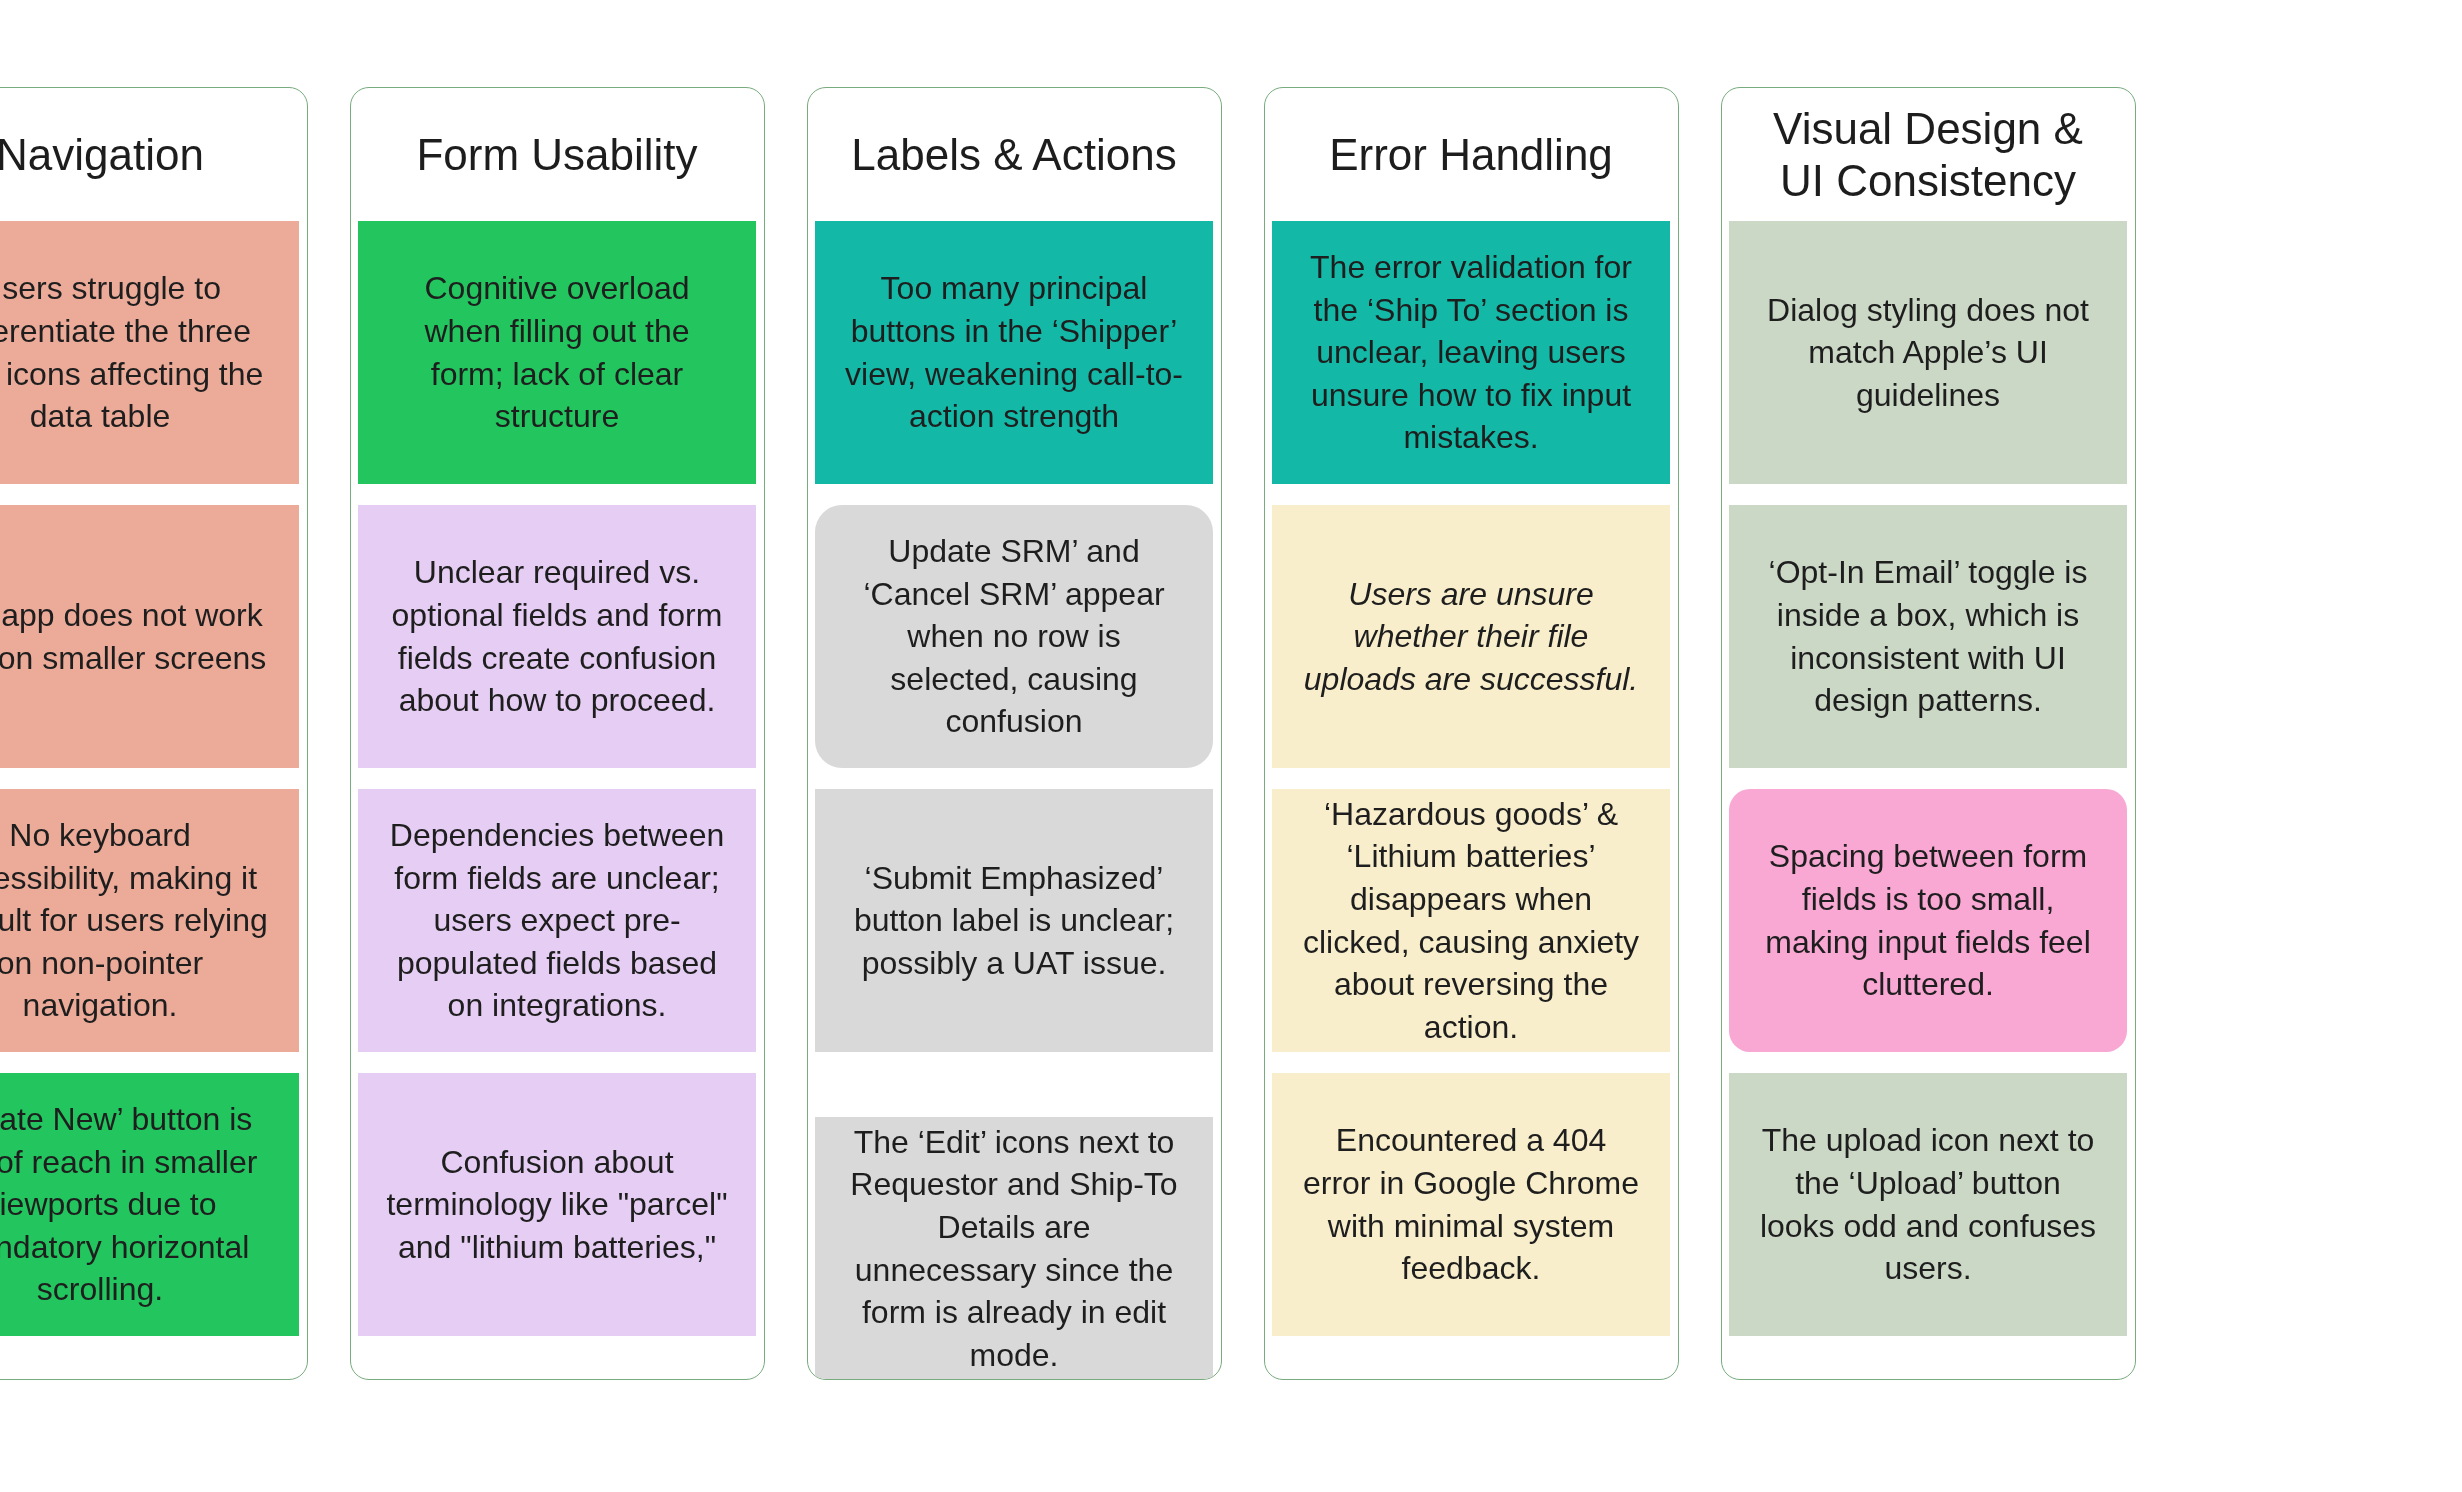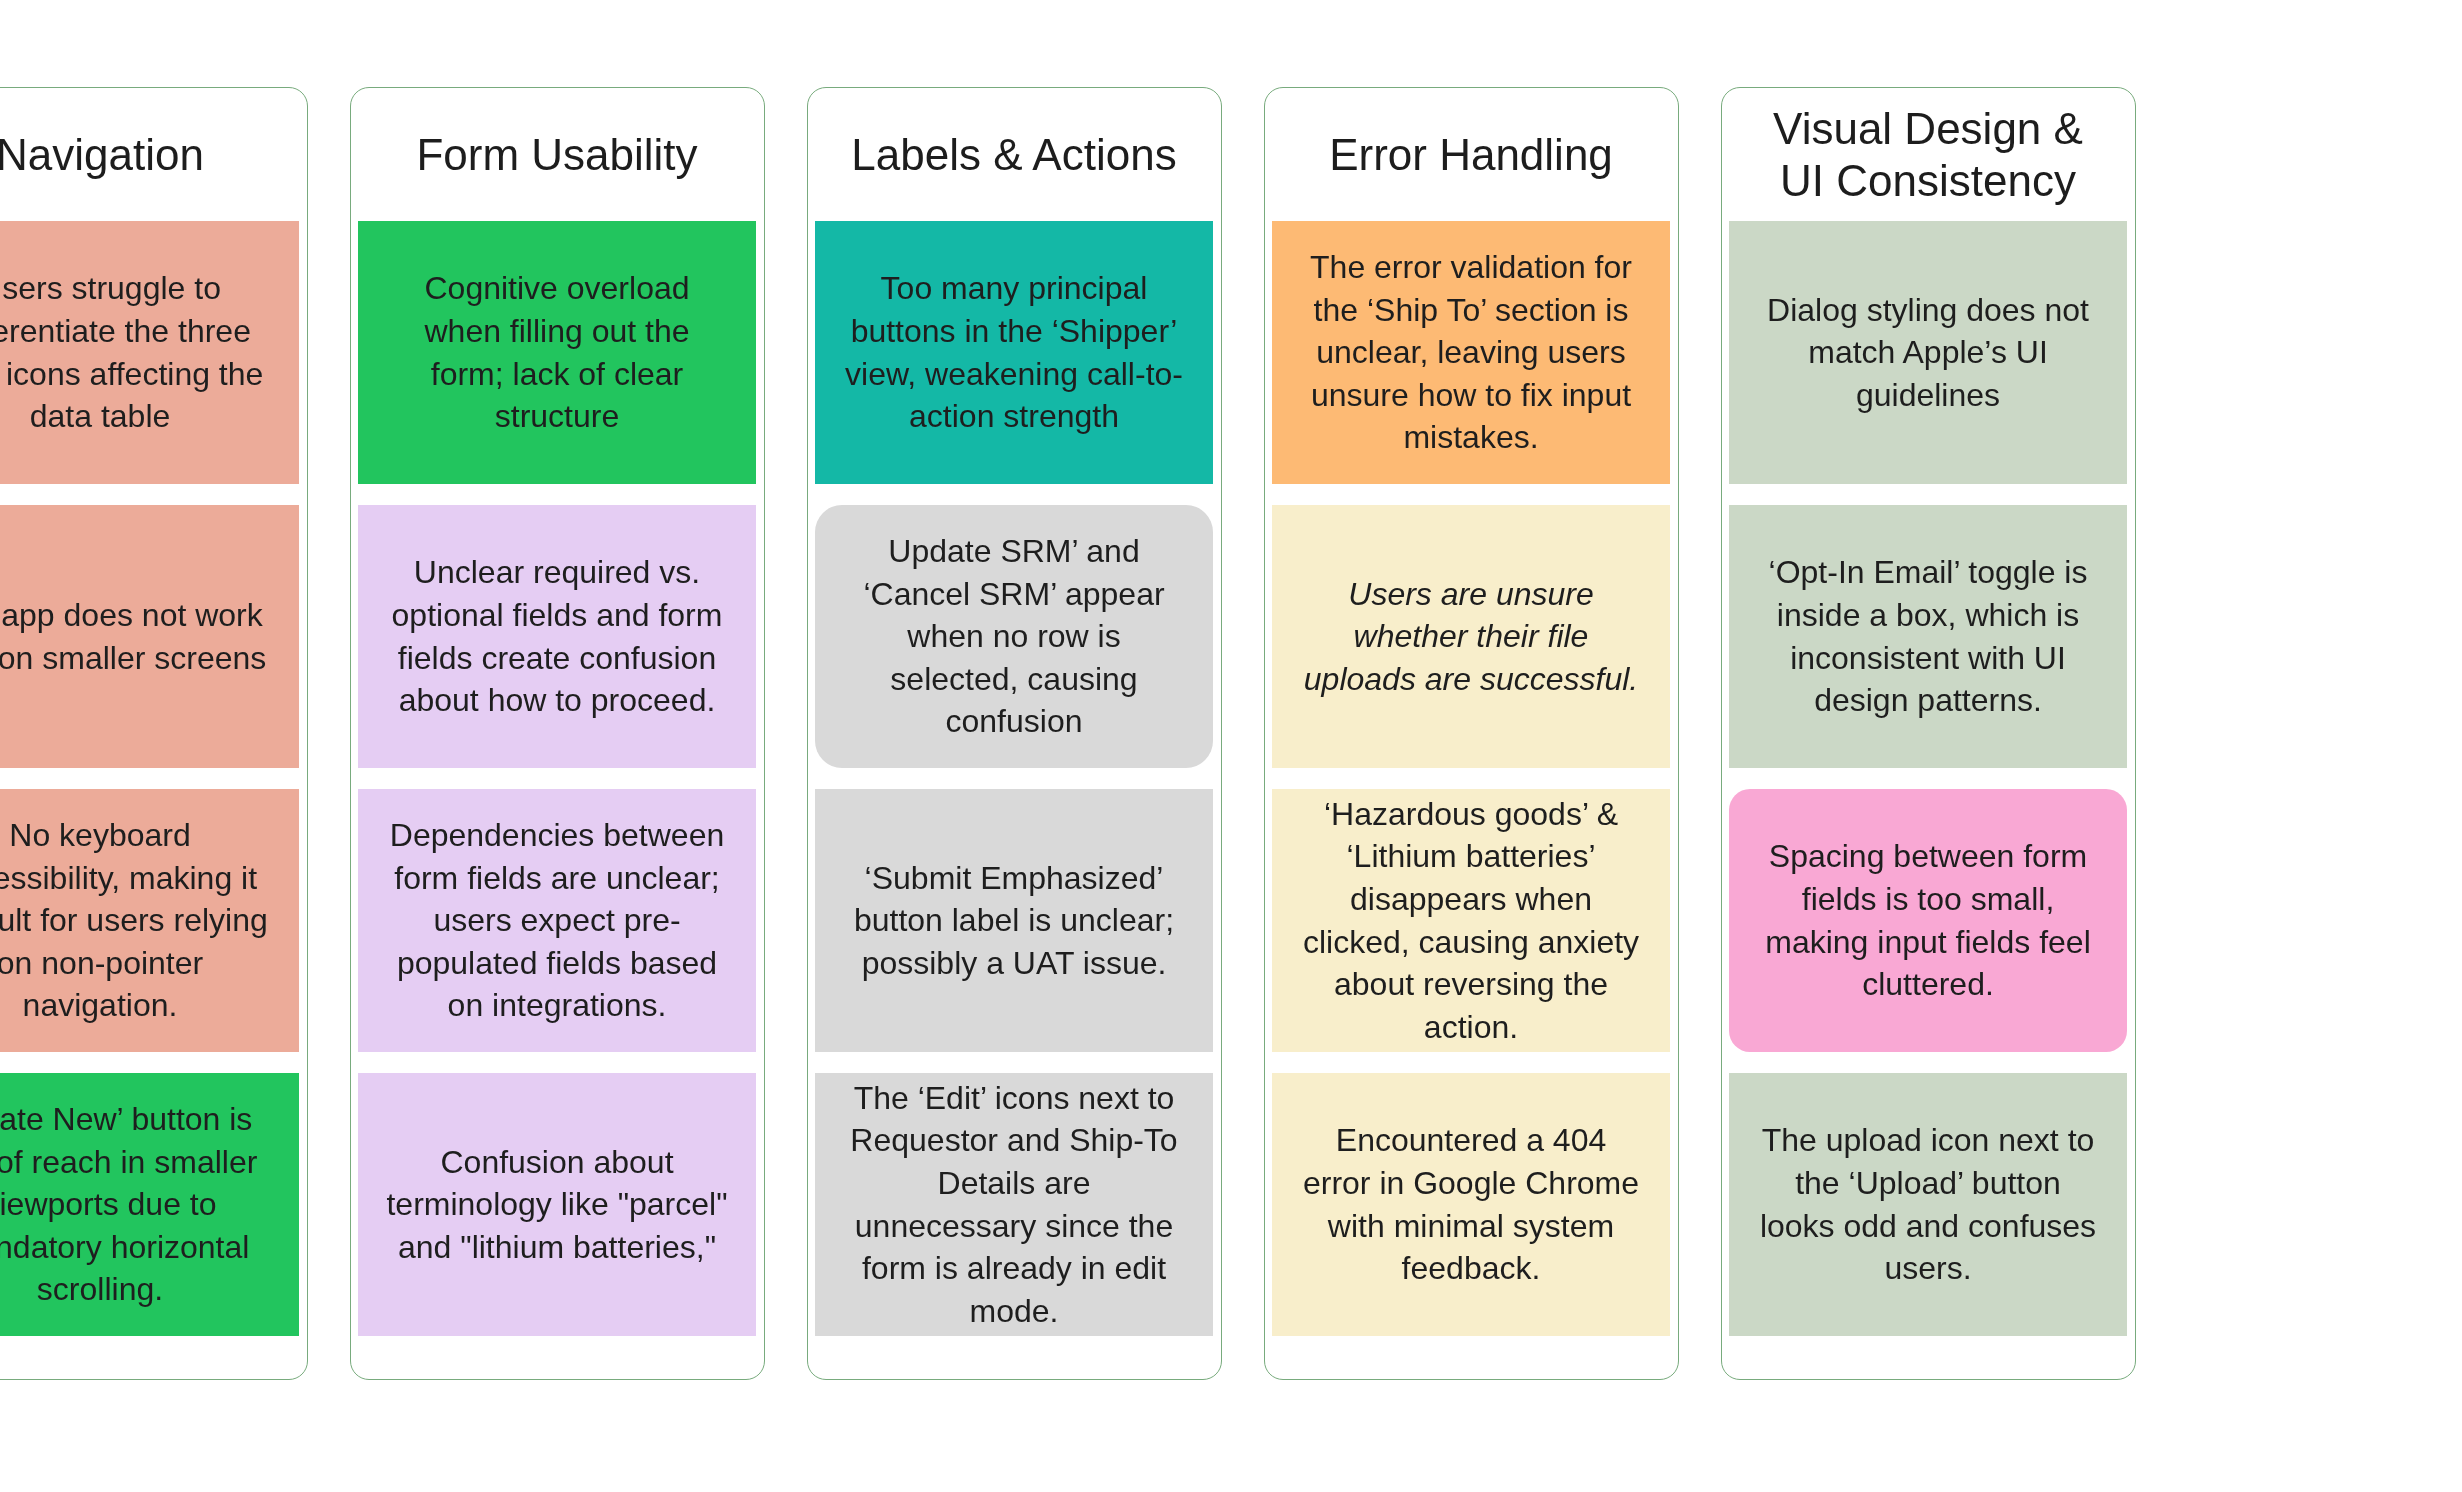--- a/index.html
+++ b/index.html
@@ -95,28 +95,28 @@
       <div class="card" style="background: rgb(229, 205, 243);">Confusion about terminology like "parcel" and "lithium batteries,"</div>
     </div>
   </section>
 
   <section class="column">
     <h2 class="col-title">Labels &amp; Actions</h2>
     <div class="cards">
       <div class="card" style="background: #14b8a6;">Too many principal buttons in the ‘Shipper’ view, weakening call-to-action strength</div>
       <div class="card" style="background: rgb(217, 217, 217); border-radius: 27px;">Update SRM’ and ‘Cancel SRM’ appear when no row is selected, causing confusion</div>
       <div class="card" style="background: rgb(217, 217, 217);">‘Submit Emphasized’ button label is unclear; possibly a UAT issue.</div>
-      <div class="card" style="background: rgb(217, 217, 217);">The ‘Edit’ icons next to Requestor and Ship-To Details are unnecessary since the form is already in edit mode.</div>
+      <div class="card" style="background: rgb(217, 217, 217); margin-top: 44px;">The ‘Edit’ icons next to Requestor and Ship-To Details are unnecessary since the form is already in edit mode.</div>
     </div>
   </section>
 
   <section class="column">
     <h2 class="col-title">Error Handling</h2>
     <div class="cards">
-      <div class="card" style="background: #fdba74;">The error validation for the ‘Ship To’ section is unclear, leaving users unsure how to fix input mistakes.</div>
+      <div class="card" style="background: #14b8a6;">The error validation for the ‘Ship To’ section is unclear, leaving users unsure how to fix input mistakes.</div>
       <div class="card" style="background: rgb(248, 238, 203); font-style: italic;">Users are unsure whether their file uploads are successful.</div>
       <div class="card" style="background: rgb(248, 238, 203);">‘Hazardous goods’ &amp; ‘Lithium batteries’ disappears when clicked, causing anxiety about reversing the action.</div>
       <div class="card" style="background: rgb(248, 238, 203);">Encountered a 404 error in Google Chrome with minimal system feedback.</div>
     </div>
   </section>
 
   <section class="column">
     <h2 class="col-title">Visual Design &amp;
 UI Consistency</h2>
     <div class="cards">

